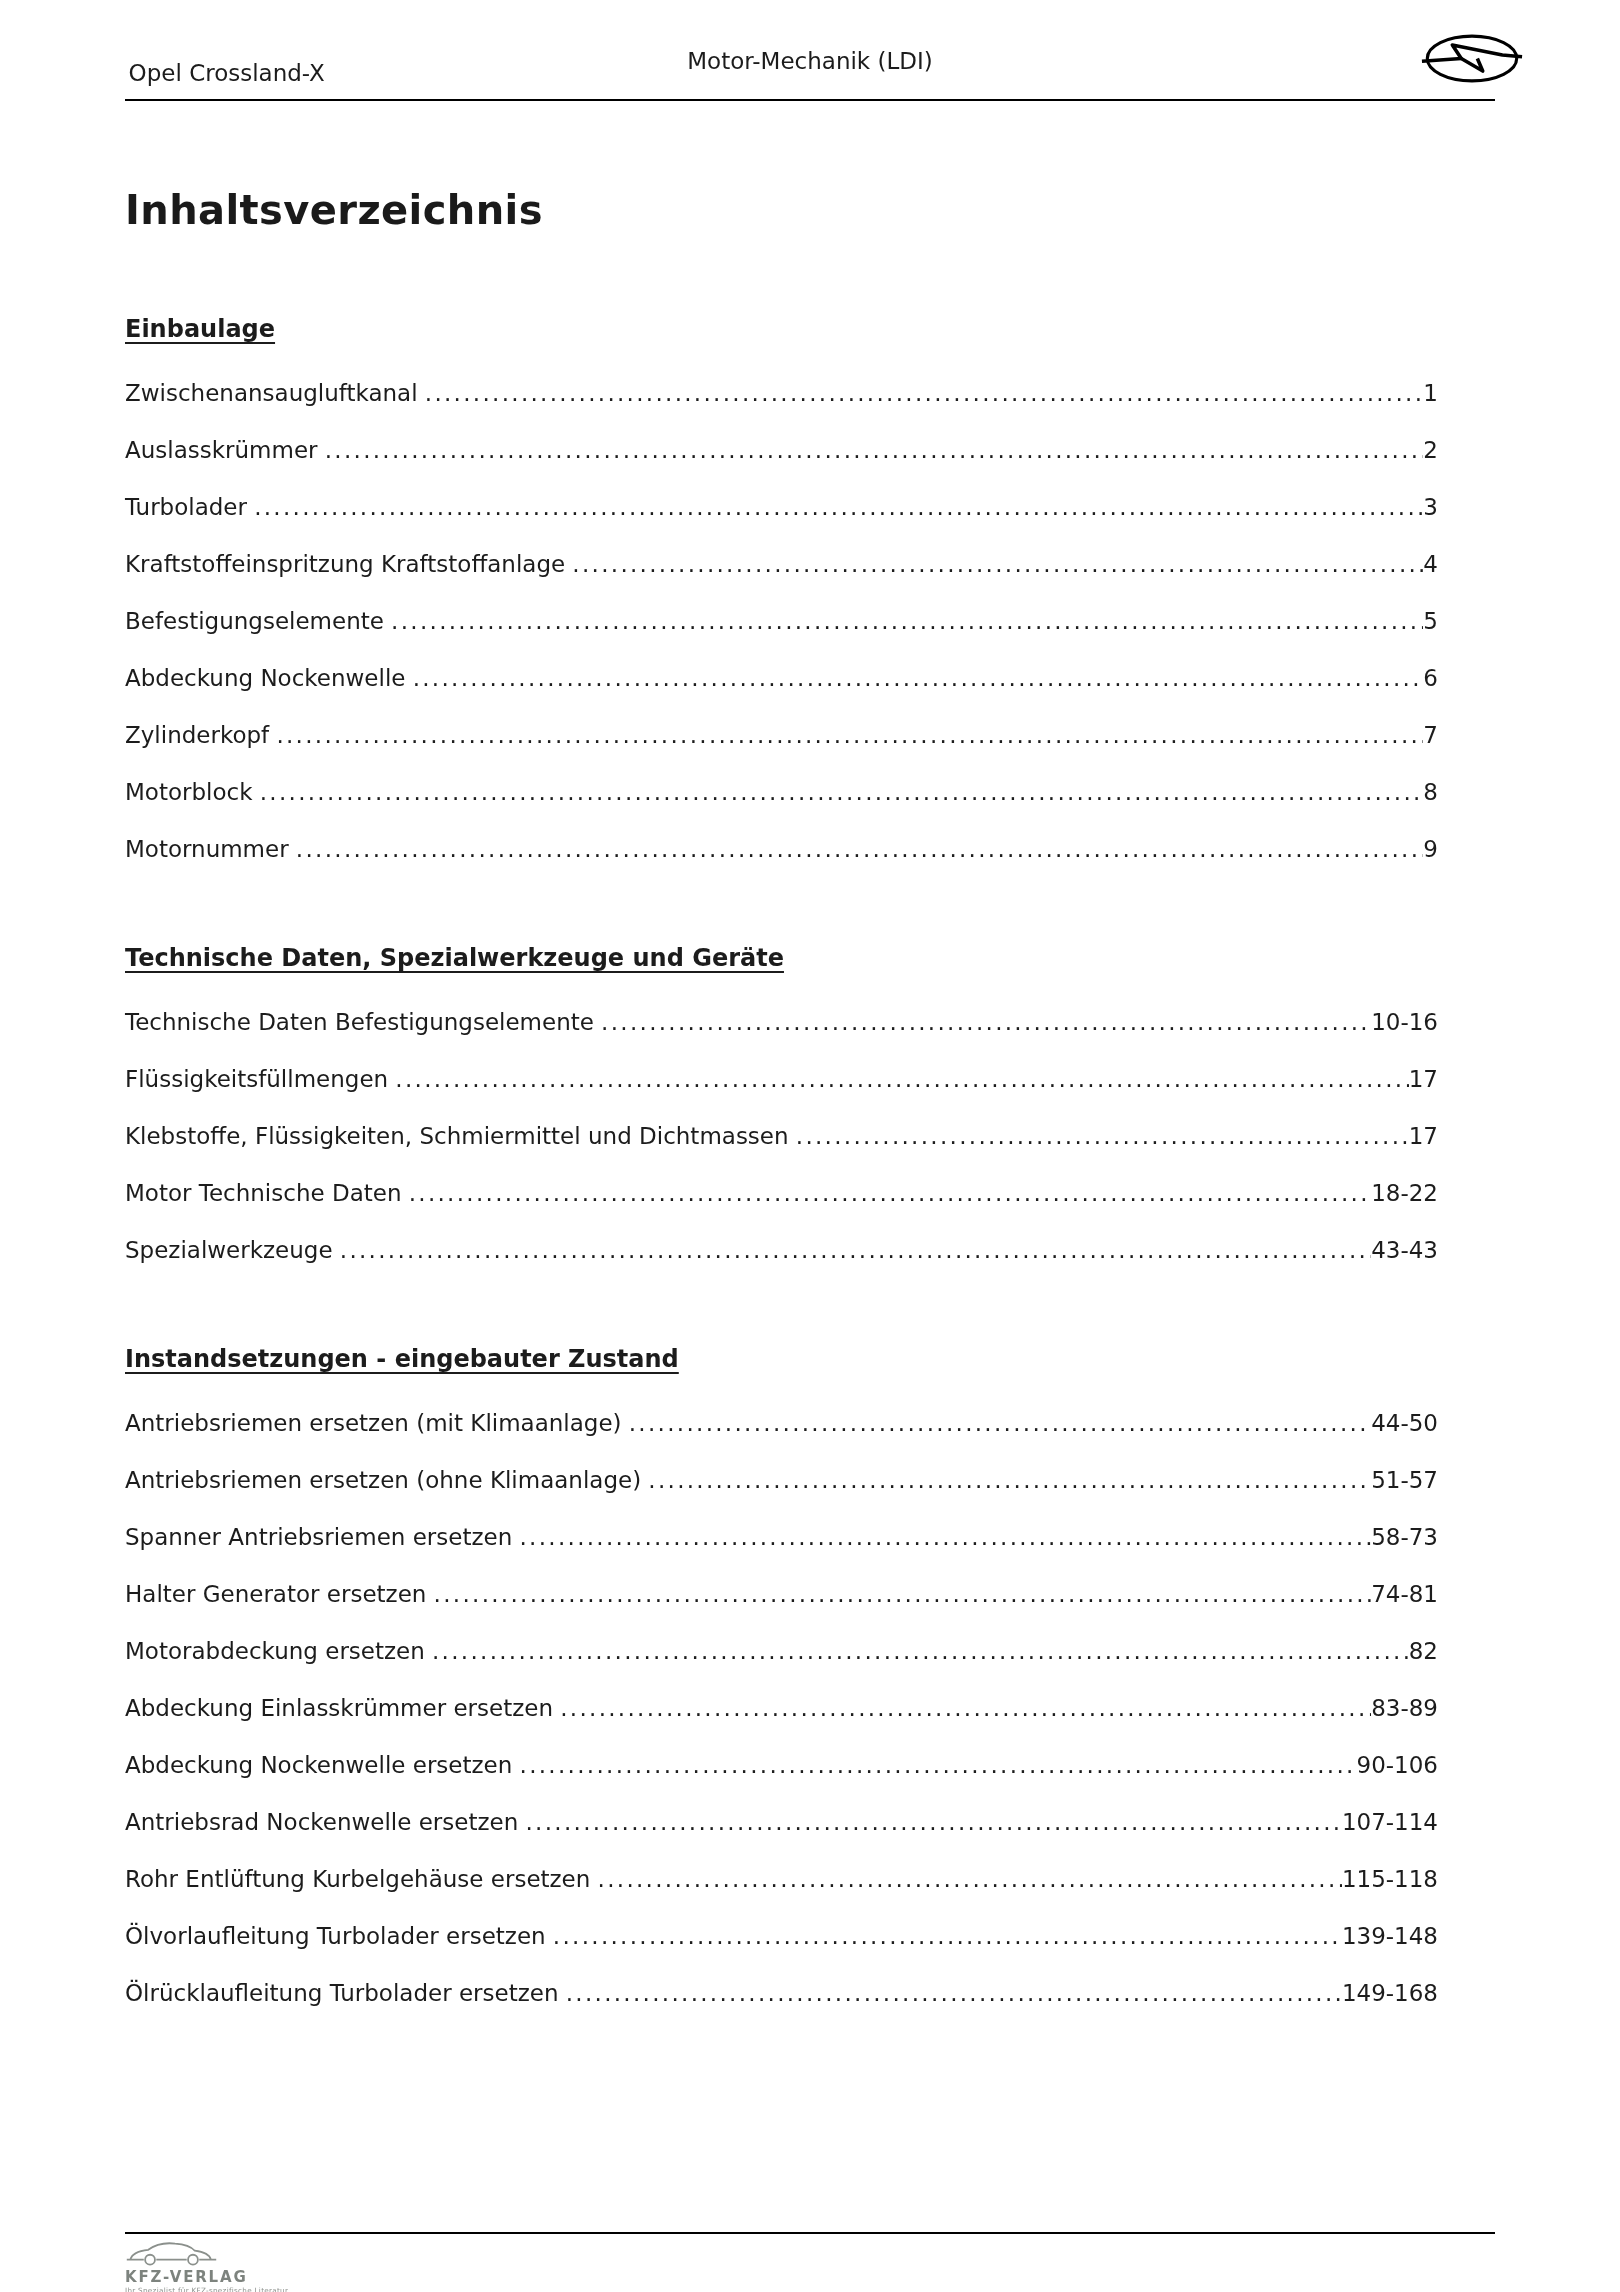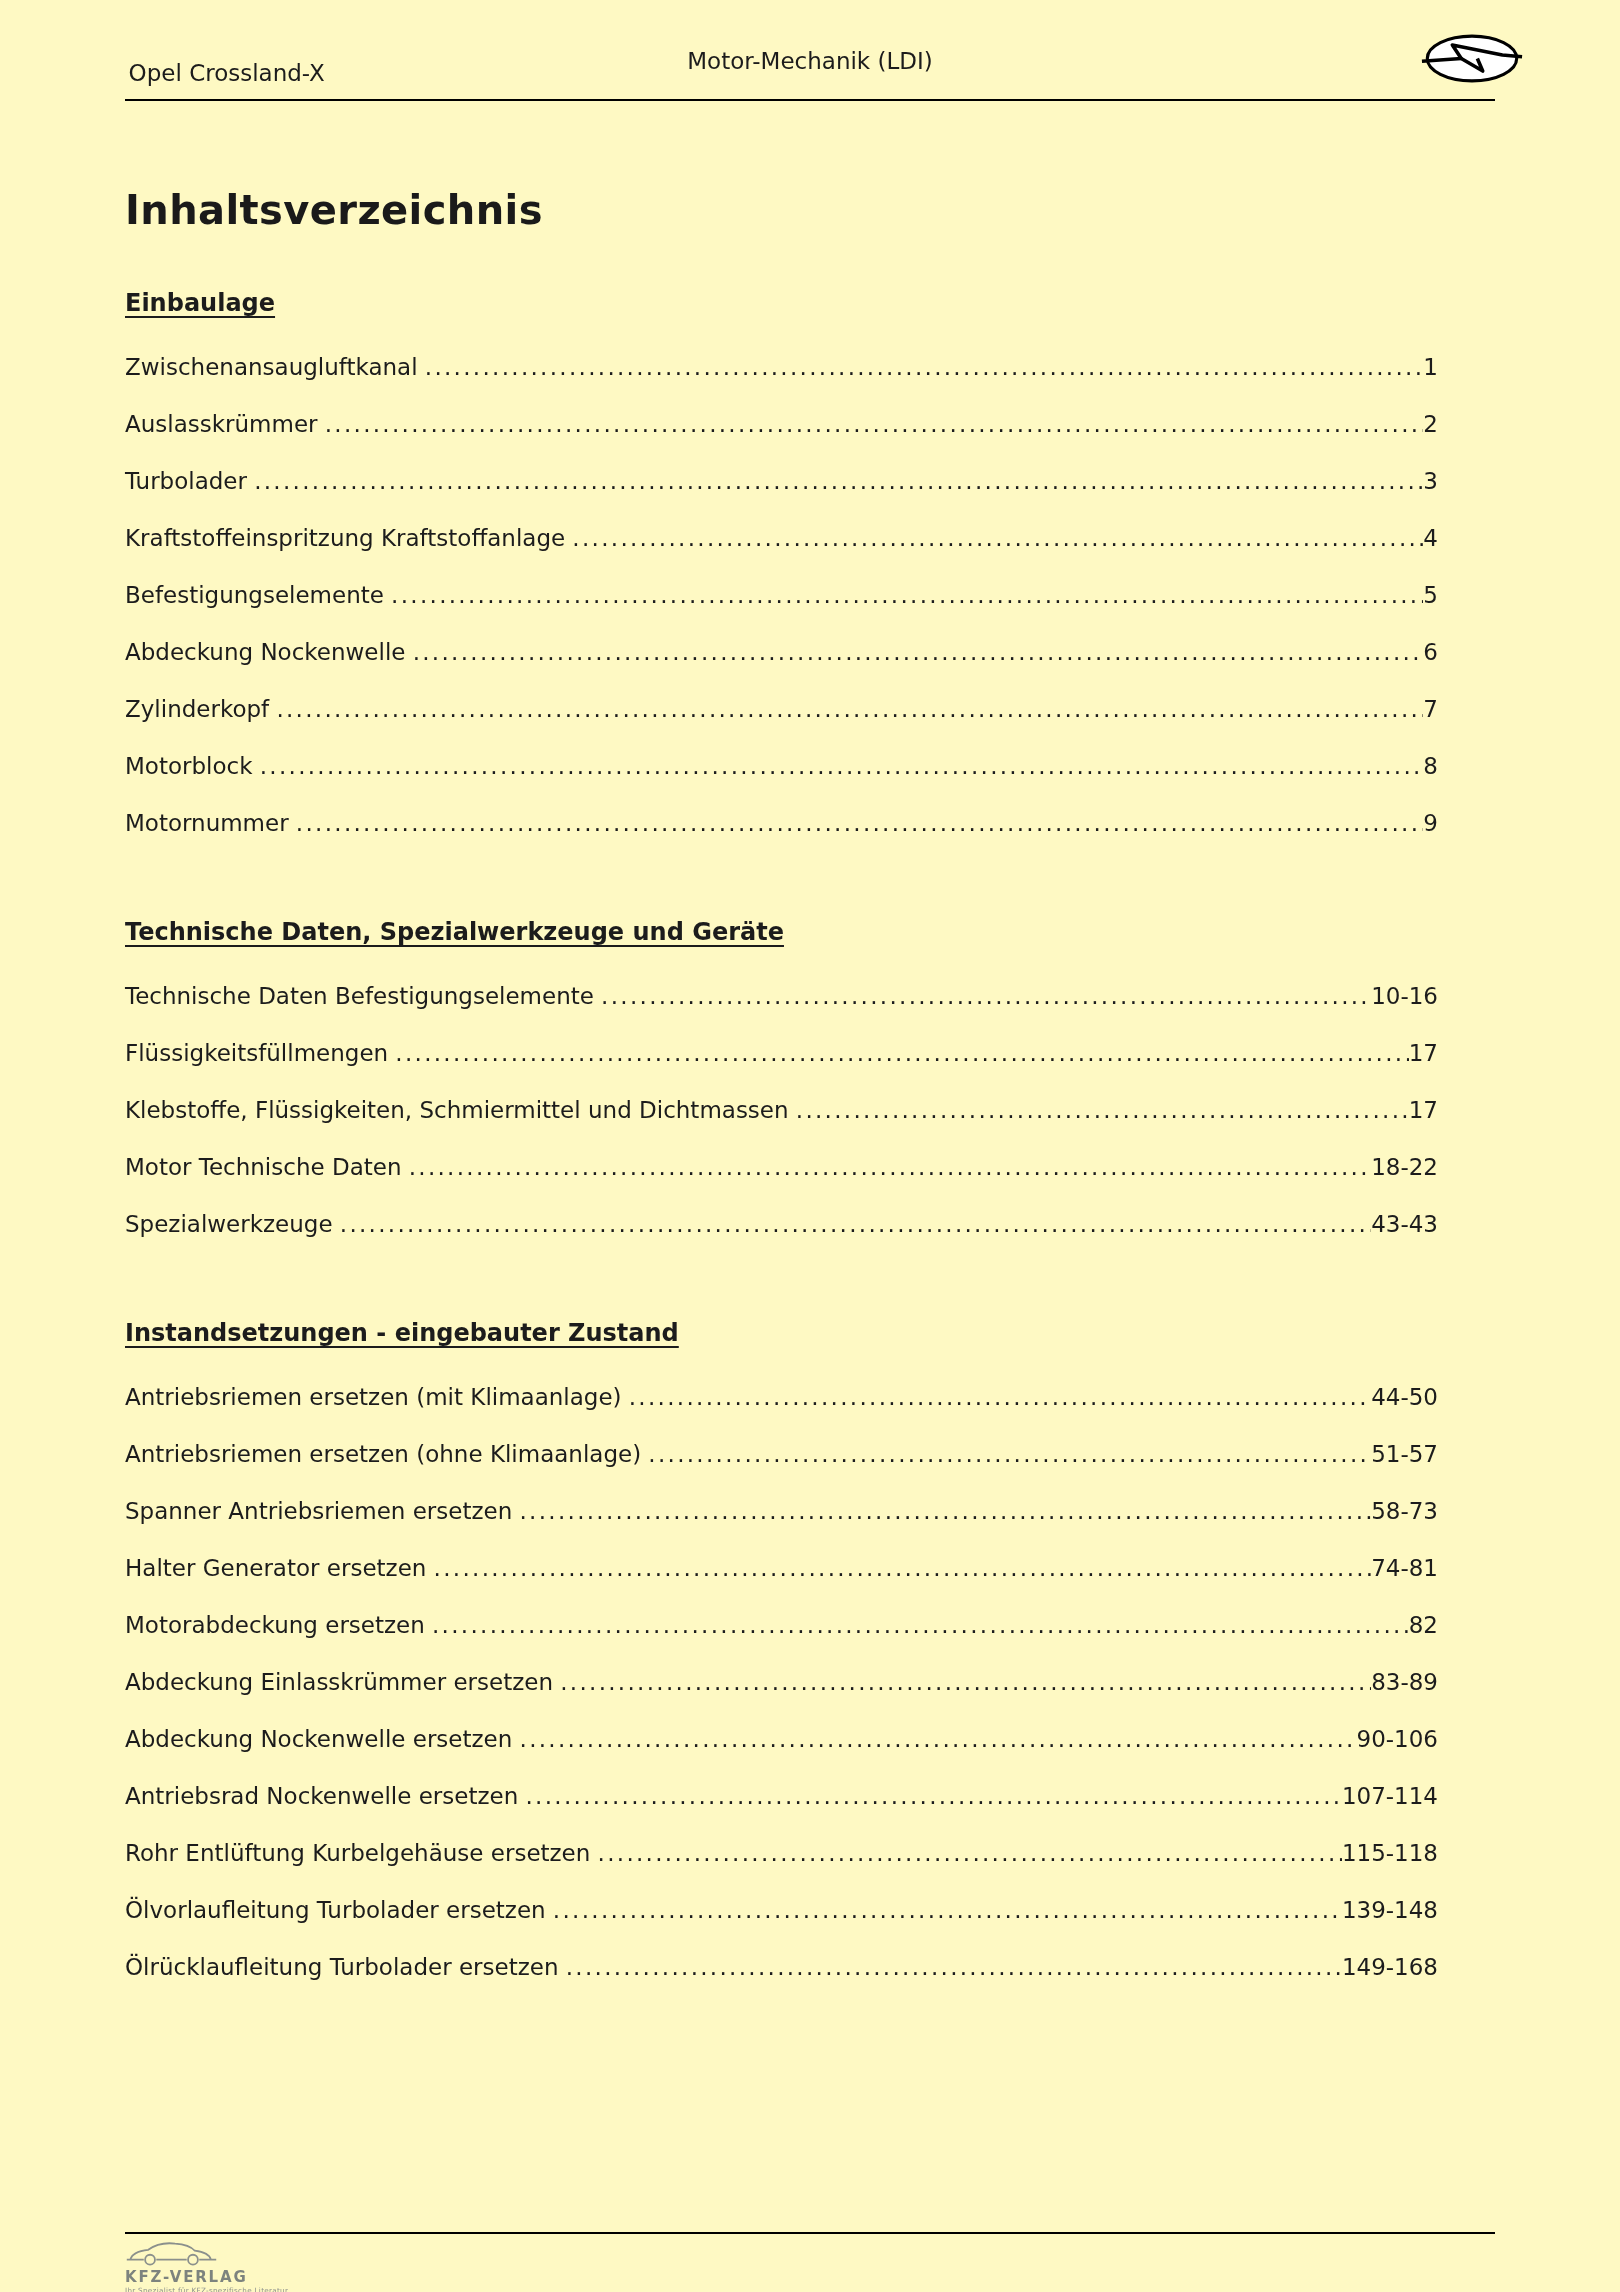--- a/index.html
+++ b/index.html
@@ -1,21 +1,21 @@
 <!DOCTYPE html>
 <html lang="de" style="font-size:14.3px"><head>
 <meta charset="utf-8">
 <style>
   html, body { margin: 0; padding: 0; background: #e8e8e8; }
   .page {
     position: relative;
     width: 1620px;
     height: 2293px;
     margin: 0 auto;
-    background: #fef9c3;
+    background: #ffffff;
     box-sizing: border-box;
     padding: 52px 125px 0 125px;
     font-family: "DejaVu Sans", "Liberation Sans", sans-serif;
     color: #1c1c1c;
     overflow: hidden;
   }
   
   .header-row {
     position: relative;
     font-size: 23px;
@@ -32,21 +32,21 @@
   }
   
   .page-title {
     font-size: 40px;
     font-weight: bold;
     letter-spacing: 0.4px;
     margin: 86px 0 0 0;
     color: #1a1a1a;
   }
   
-  .toc { margin-top: 56px; padding-right: 57px; }
+  .toc { margin-top: 82px; padding-right: 57px; }
   .toc-section + .toc-section { margin-top: 82px; }
   .section-heading {
     font-size: 24px;
     font-weight: bold;
     text-decoration: underline;
     text-underline-offset: 4.5px;
     margin: 0 0 38px 0;
   }
   .section-subheading {
     font-size: 24px;

